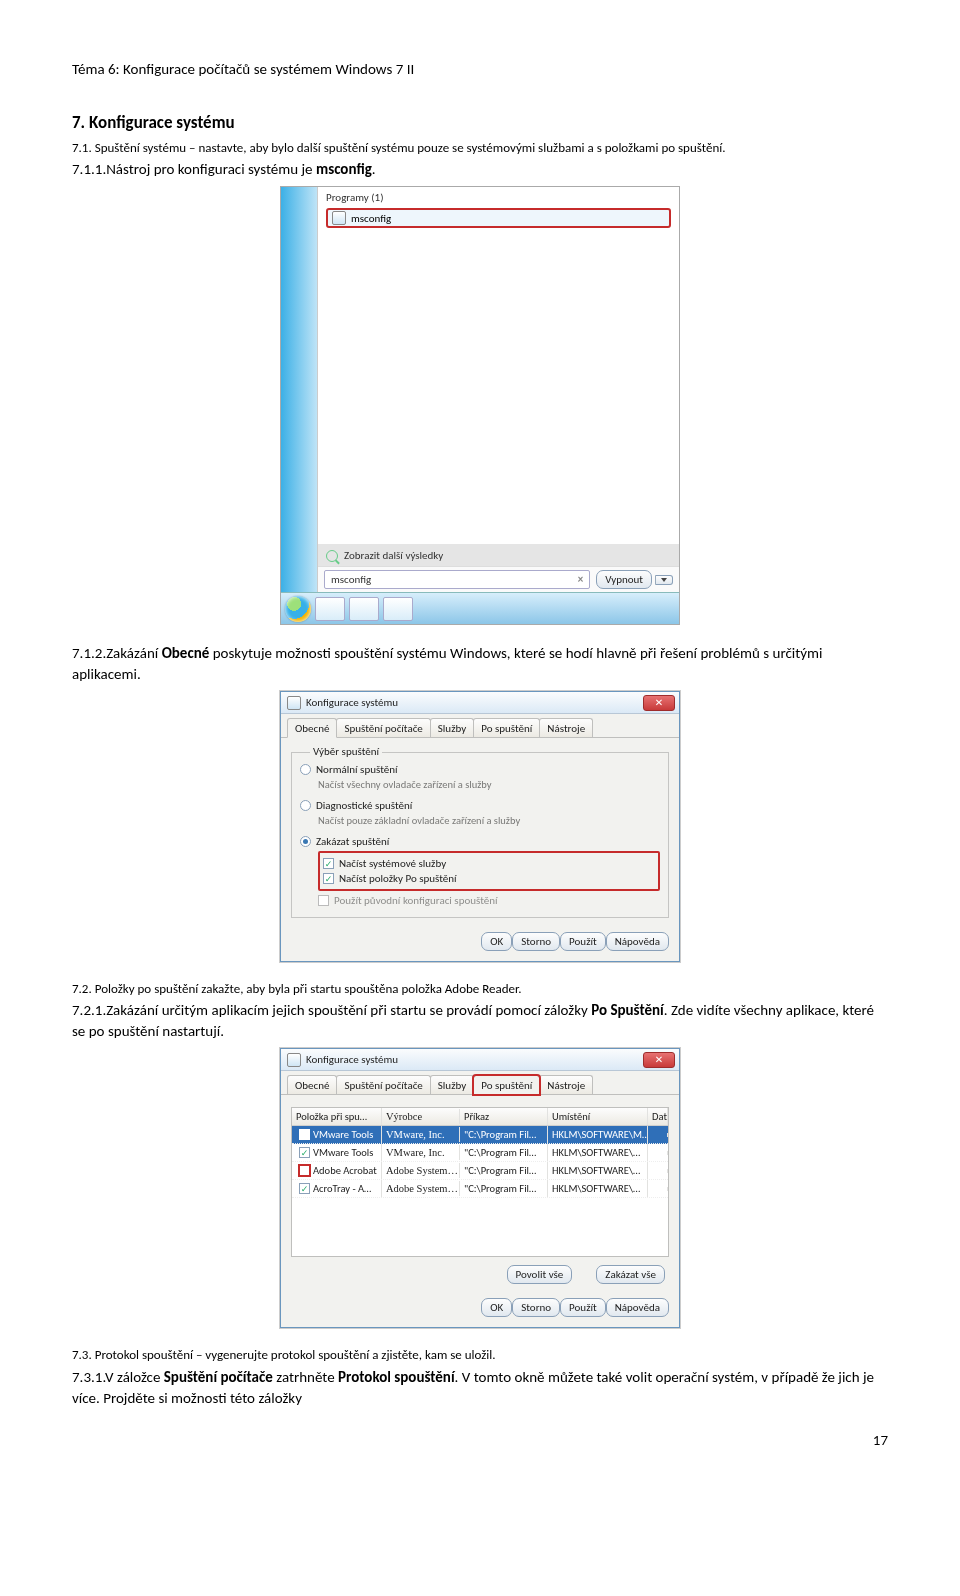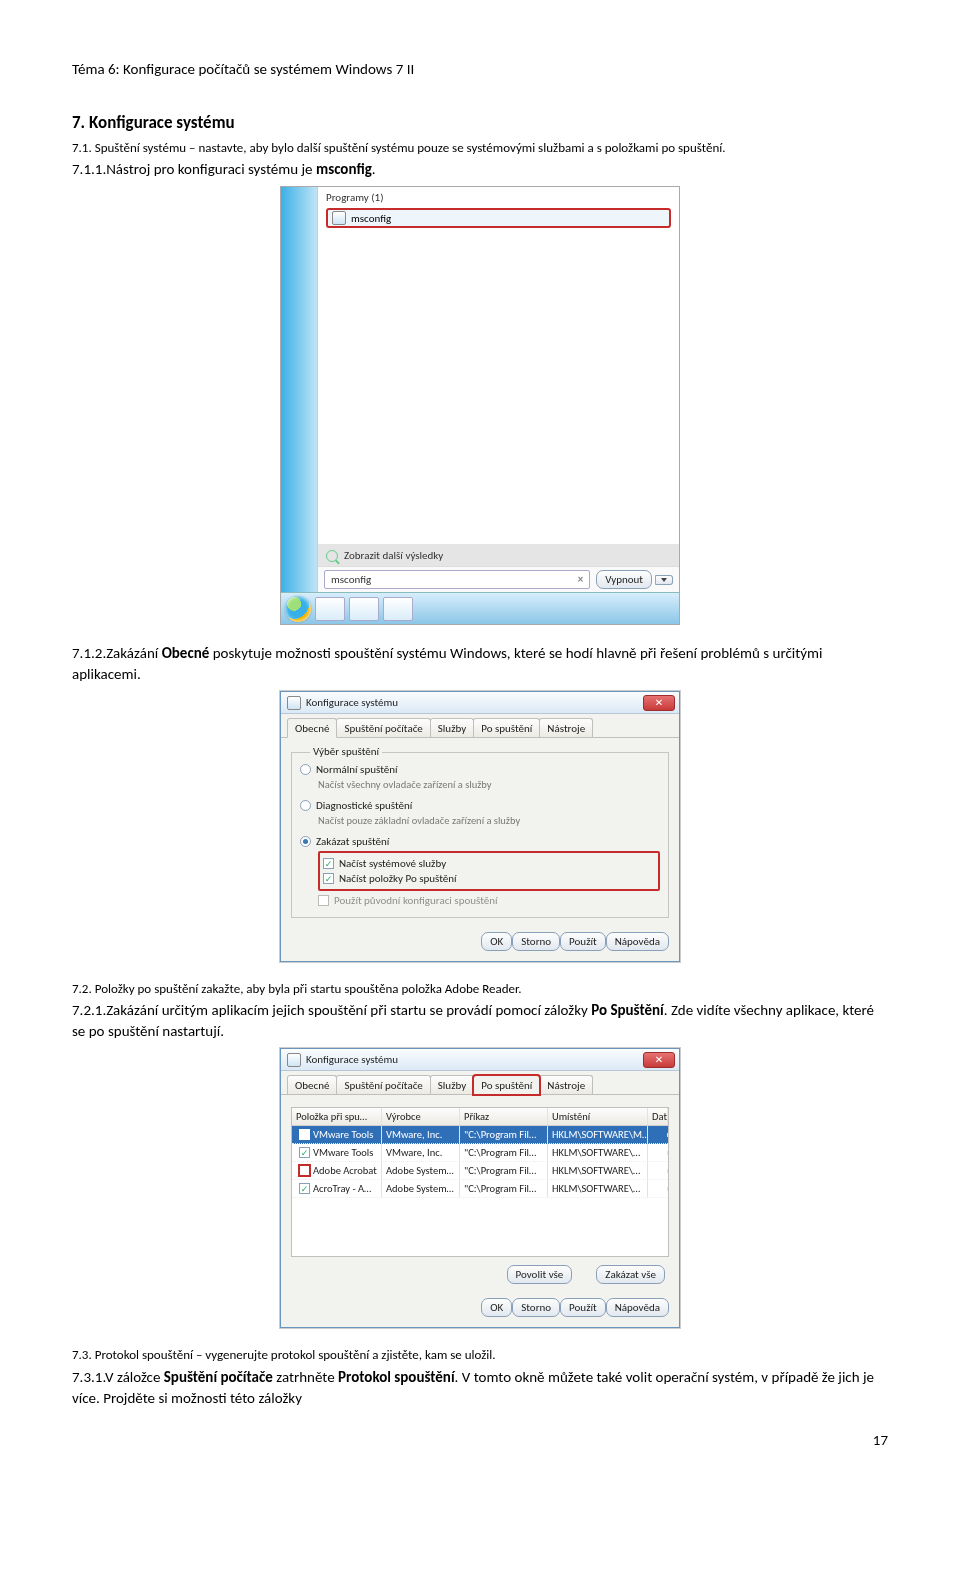--- a/index.html
+++ b/index.html
@@ -133,21 +133,21 @@
   .desc-grey { color: #7a7a78; font-size: 10.5px; margin-left: 18px; }
   .red-wrap { border: 2px solid #c62b2b; border-radius: 2px; padding: 2px 3px; margin: 3px 0; }
   .dlg-footer { display: flex; justify-content: flex-end; padding: 8px 10px 10px 0; }
   .list-area {
     background: #fff; border: 1px solid #bfbfbd; margin: 4px 0 4px 0;
     min-height: 150px; display: flex; flex-direction: column; font-size: 10.5px;
   }
   .list-head, .list-row { display: flex; align-items: center; }
   .list-head { background: linear-gradient(#fdfdfd,#eceae3); border-bottom: 1px solid #cfcfcd; }
   .lc { padding: 2px 4px; border-right: 1px solid #e2e2e0; overflow: hidden; white-space: nowrap; }
-  .lc1 { width: 90px; } .lc2 { width: 78px; } .lc3 { width: 88px; }
+  .lc1 { width: 90px; } .lc2 { width: 78px; font-family: Liberation Serif, serif; } .lc3 { width: 88px; }
   .lc4 { width: 100px; } .lc5 { flex: 1; }
   .list-row { border-bottom: 1px dotted #eee; }
   .list-row .check { margin: 0 3px 0 3px; }
   .list-row.sel { background: #2f6fb8; color: #fff; }
   .list-row.sel .check { border-color: #fff; color: #fff; }
   .check-red { outline: 2px solid #c62b2b; outline-offset: -1px; }
   .list-btns { display: flex; justify-content: flex-end; gap: 24px; padding: 4px 4px 0 0; }
 </style>
 </head>
 <body>

